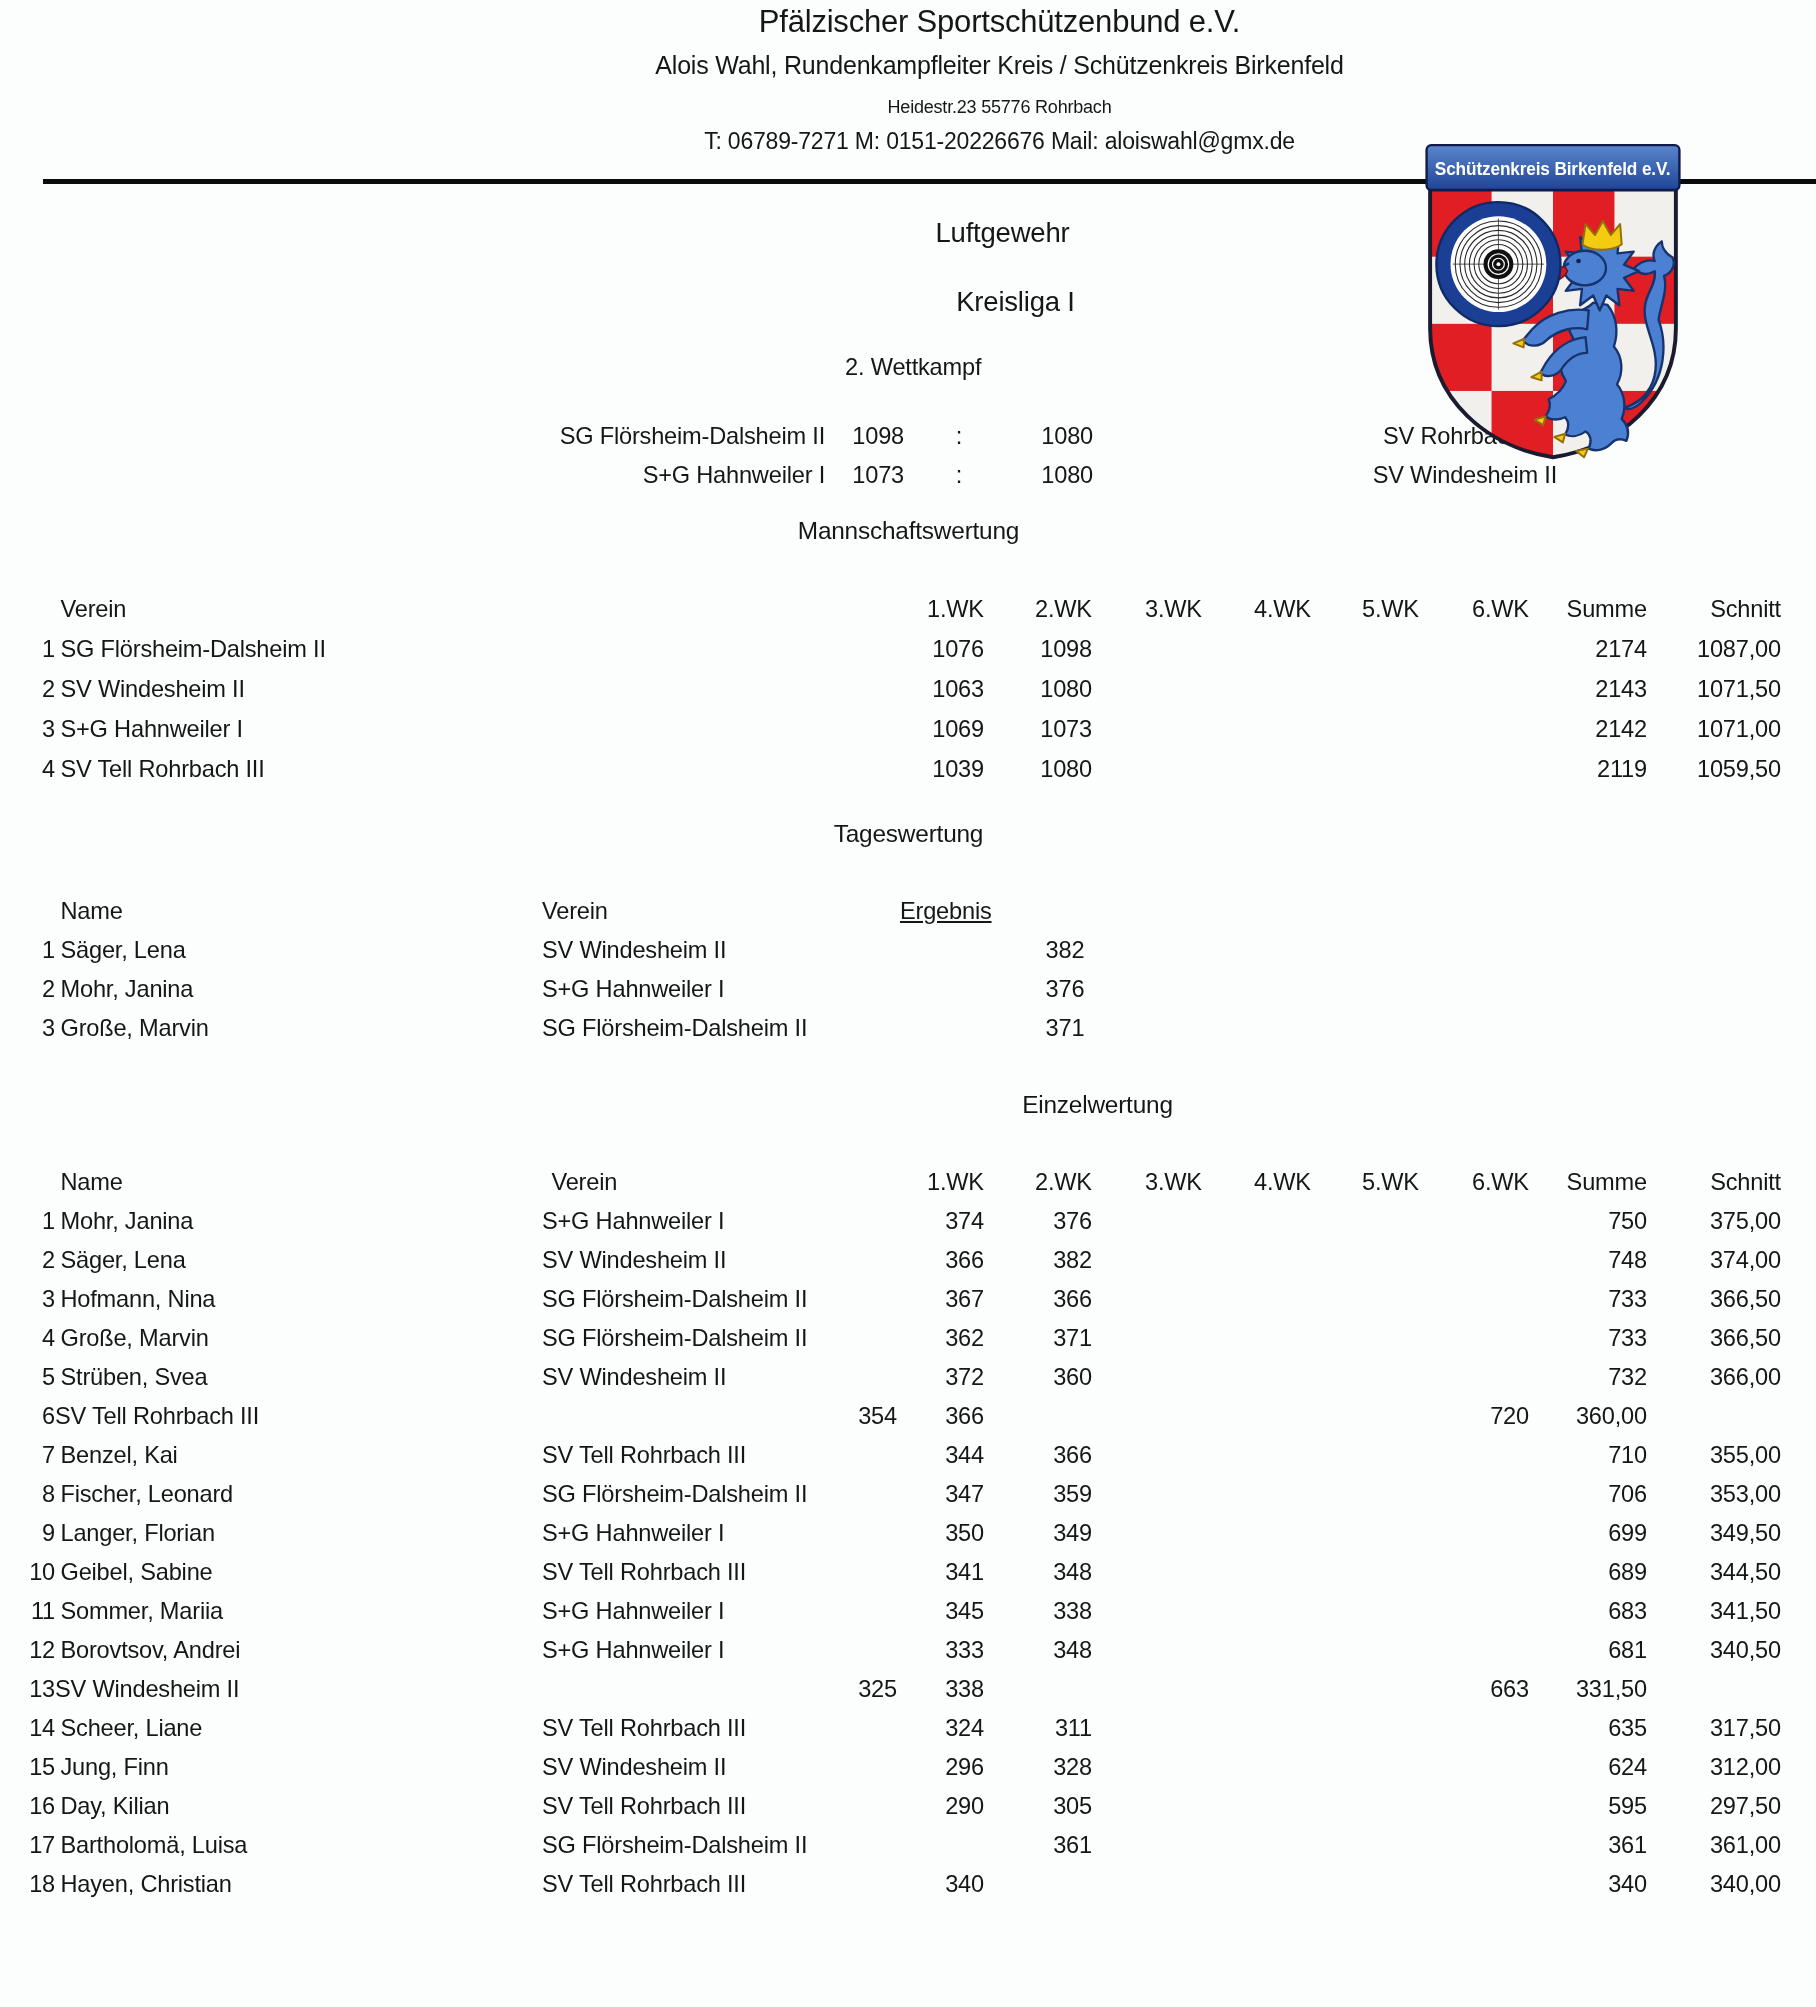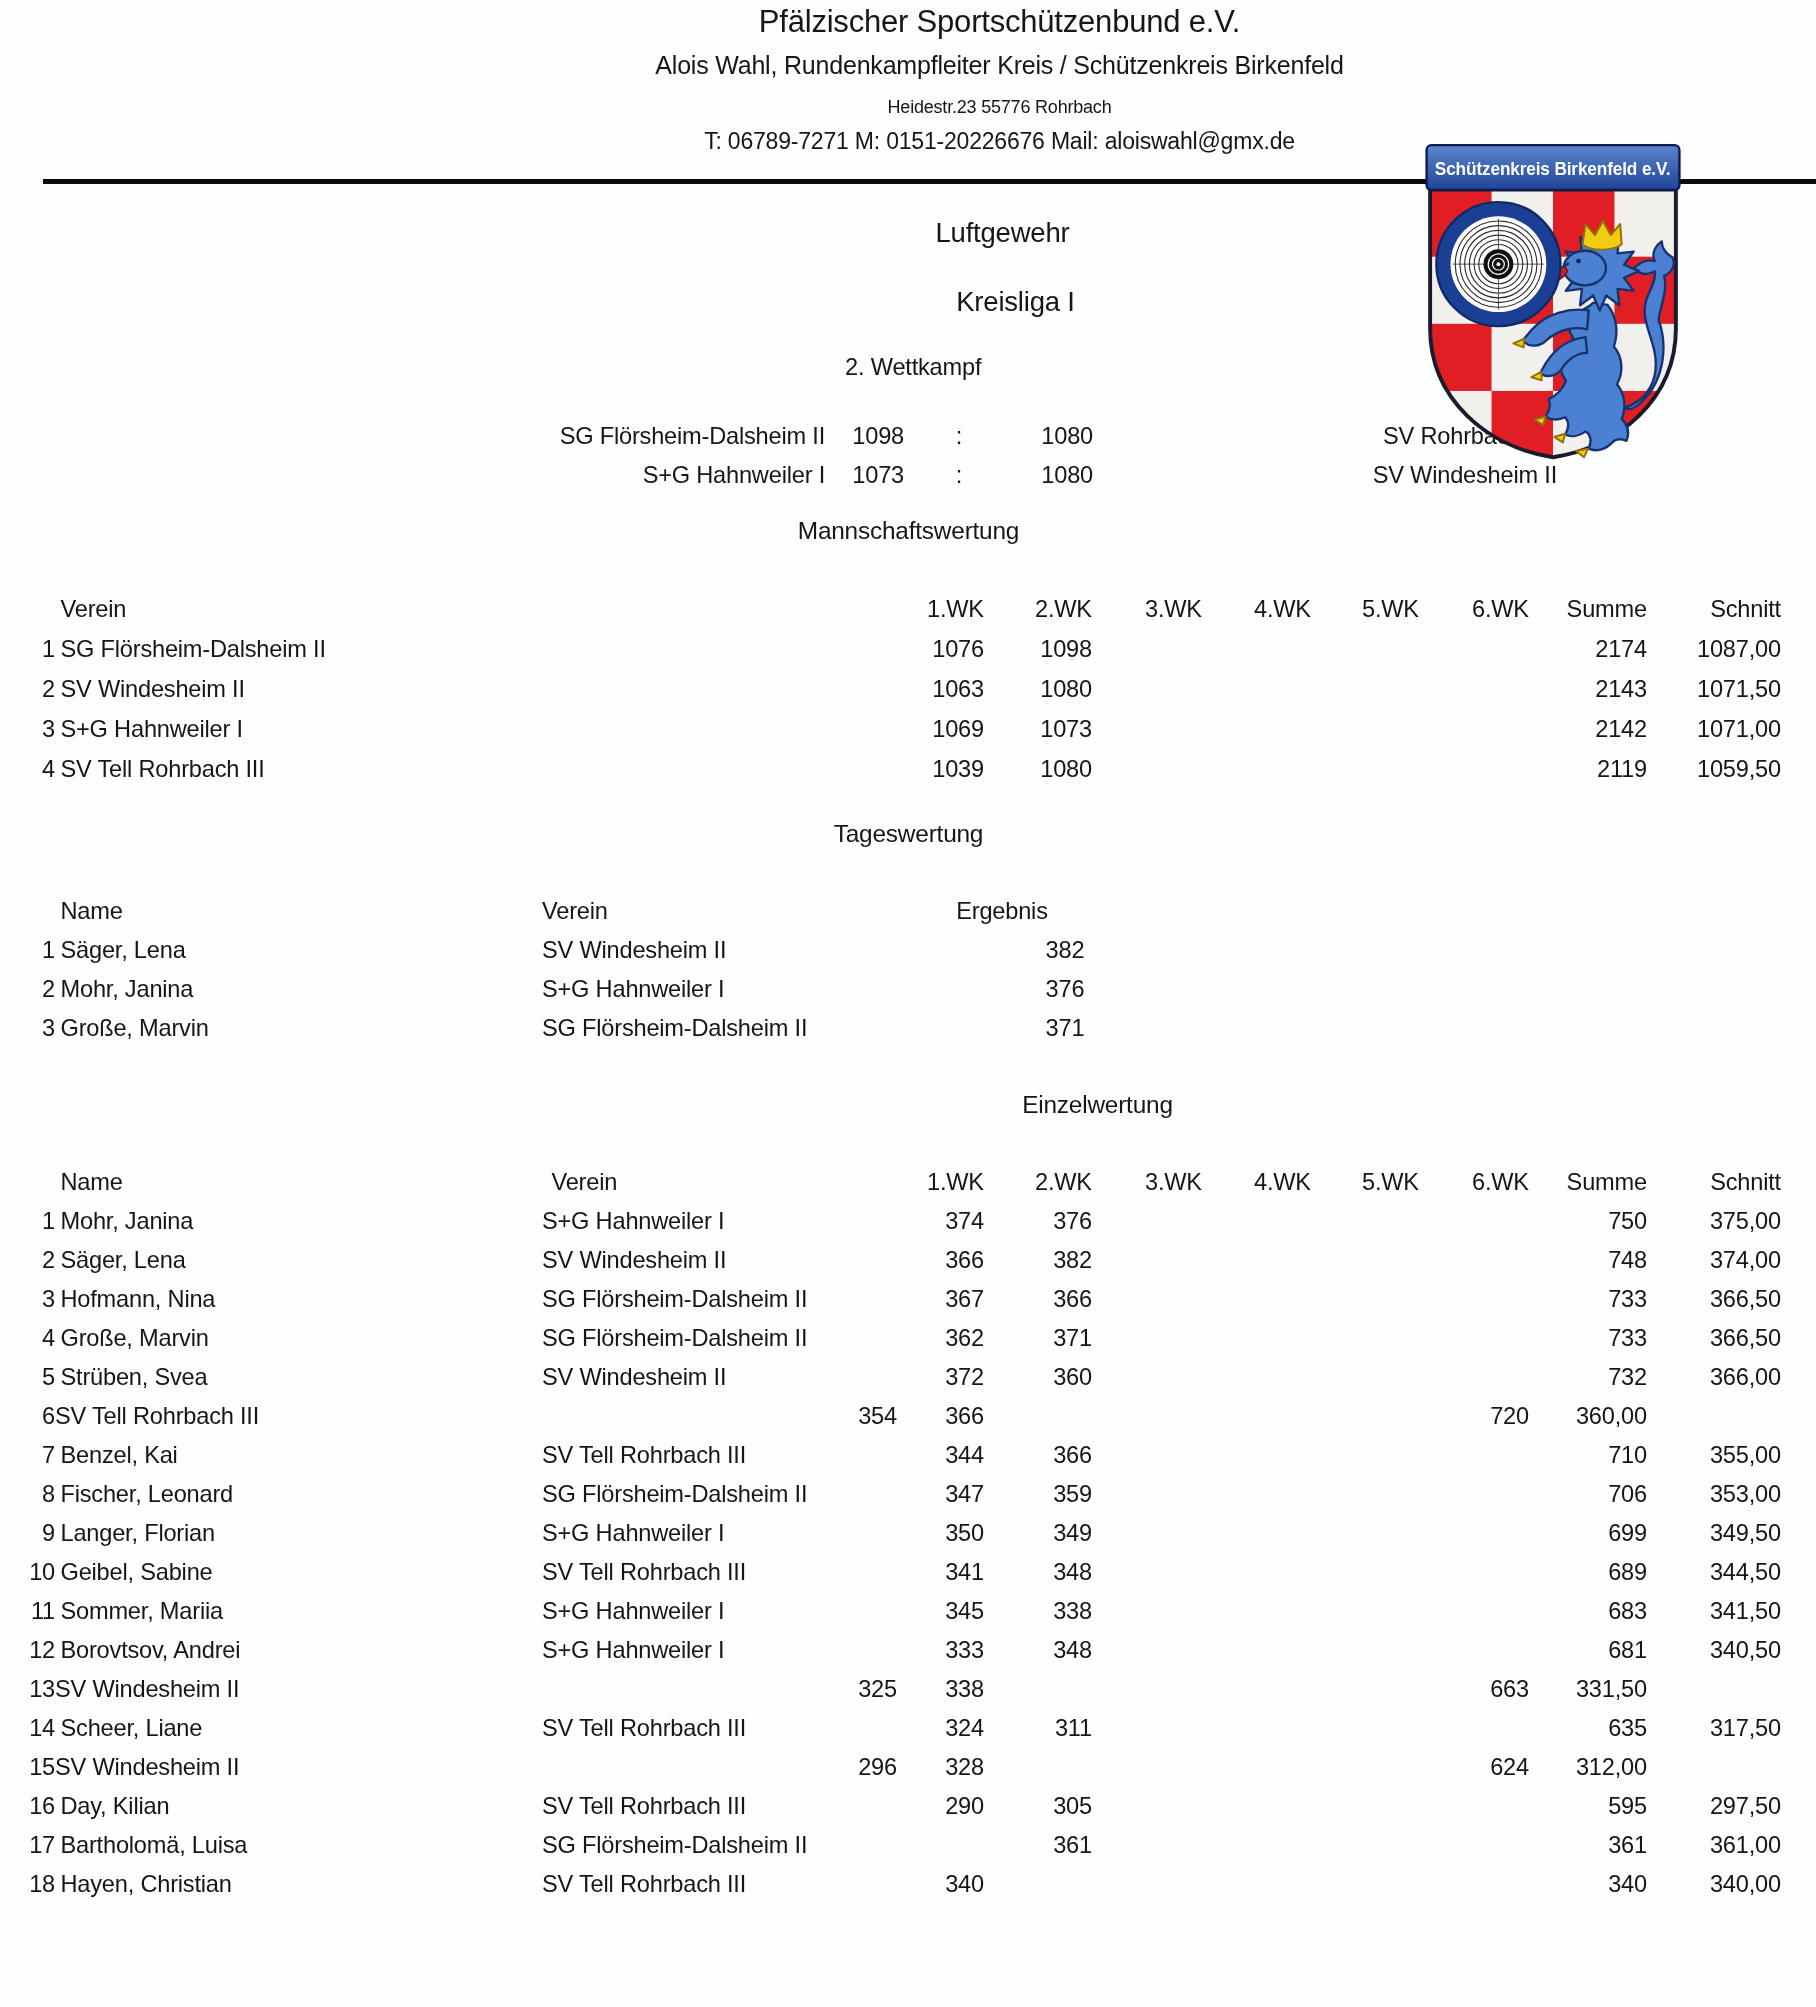--- a/index.html
+++ b/index.html
@@ -42,21 +42,21 @@
   .tbl-ind .grid11{height:39px;line-height:39px;}
   .c-rank{text-align:right;white-space:nowrap;}
   .c-name{padding-left:5.5px;white-space:nowrap;overflow:hidden;}
   .c-club{white-space:nowrap;overflow:hidden;}
   .c-span{grid-column:2 / 4;padding-left:5.5px;white-space:nowrap;}
   .c-num{text-align:right;padding-right:3.1px;white-space:nowrap;}
 
   .tbl-day{top:880px;}
   .grid4{display:grid;grid-template-columns:55px 487px 358px 204px;height:39px;line-height:39px;}
   .c-erg{text-align:right;padding-right:19.7px;white-space:nowrap;}
-  .c-erg-head{text-align:center;padding-right:0;white-space:nowrap;}
+  .c-erg-head{text-align:left;padding-right:0;white-space:nowrap;text-decoration:underline;}
 </style>
 </head>
 <body>
 
 <div class="abs ctr h-title">Pfälzischer Sportschützenbund e.V.</div>
 <div class="abs ctr h-sub">Alois Wahl, Rundenkampfleiter Kreis / Schützenkreis Birkenfeld</div>
 <div class="abs ctr h-addr">Heidestr.23 55776 Rohrbach</div>
 <div class="abs ctr h-contact">T: 06789-7271 M: 0151-20226676 Mail: aloiswahl@gmx.de</div>
 <div class="rule"></div>
 
@@ -460,20 +460,21 @@
         <div class="c-num"></div>
         <div class="c-num"></div>
         <div class="c-num"></div>
         <div class="c-num"></div>
         <div class="c-num">635</div>
         <div class="c-num">317,50</div>
       </div>
 
       <div class="grid11">
         <div class="c-rank">15</div>
+        <div class="c-name">Jung, Finn</div>
         <div class="c-club">SV Windesheim II</div>
         <div class="c-num">296</div>
         <div class="c-num">328</div>
         <div class="c-num"></div>
         <div class="c-num"></div>
         <div class="c-num"></div>
         <div class="c-num"></div>
         <div class="c-num">624</div>
         <div class="c-num">312,00</div>
       </div>

